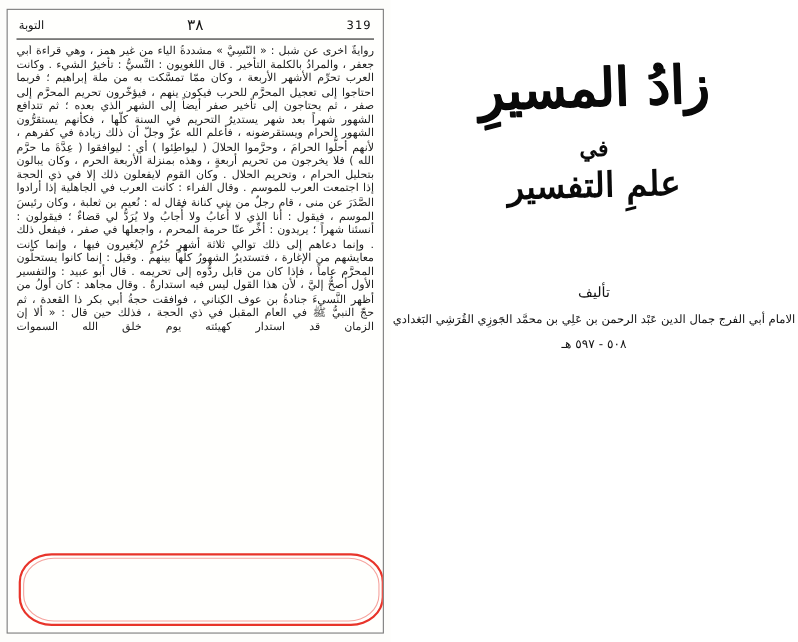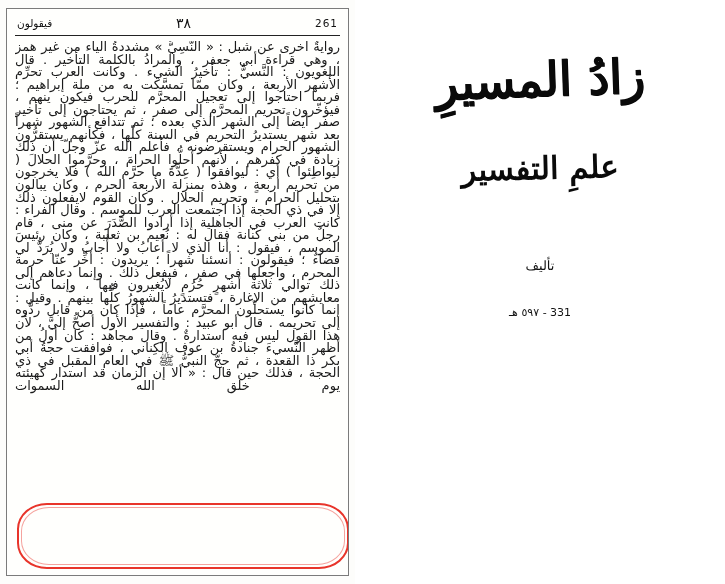--- a/index.html
+++ b/index.html
@@ -75,21 +75,21 @@
 
   
   #left-body {
     position: absolute;
     top: 32px;
     left: 8px;
     right: 8px;
     bottom: 6px;
     direction: rtl;
     text-align: justify;
-    font-size: 13px;
+    font-size: 10px;
     line-height: 12.55px;
     color: #1a1a1a;
     font-family: "DejaVu Sans", sans-serif;
     overflow: hidden;
     word-spacing: 0.5px;
   }
   #left-body p {
     margin: 0;
     text-align: justify;
     text-align-last: justify;
@@ -234,38 +234,40 @@
 </style>
 </head>
 <body>
 
 <div id="page">
 
   <div id="left-page">
 
     <div id="left-header">
       <div class="hdr-inner">
-        <span class="page-num">261</span>
+        <span class="page-num">319</span>
         <span class="juz">٣٨</span>
-        <span class="surah">فيقولون</span>
+        <span class="surah">التوبة</span>
       </div>
     </div>
     <div id="hdr-rule"></div>
 
     <div id="left-body">
       <p>روايةٌ أخرى عن شبل : « النَّسِيُّ » مشددةُ الياء من غير همز ، وهي قراءة أبي جعفر ، والمرادُ بالكلمة التأخير . قال اللغويون : النَّسيُّ : تأخيرُ الشيء . وكانت العرب تحرِّم الأشهر الأربعة ، وكان ممّا تمسَّكت به من ملة إبراهيم ؛ فربما احتاجوا إلى تعجيل المحرَّم للحرب فيكون ينهم ، فيؤخّرون تحريم المحرَّم إلى صفر ، ثم يحتاجون إلى تأخير صفر أيضاً إلى الشهر الذي بعده ؛ ثم تتدافع الشهور شهراً بعد شهر يستديرُ التحريم في السنة كلّها ، فكأنهم يستقرُّون الشهور الحرام ويستقرضونه ، فأعلم الله عزّ وجلّ أن ذلك زيادة في كفرهم ، لأنهم أحلُّوا الحرامَ ، وحرَّموا الحلالَ ( ليواطِئوا ) أي : ليوافقوا ( عِدَّةَ ما حرَّم الله ) فلا يخرجون من تحريم أربعةٍ ، وهذه بمنزلة الأربعة الحرم ، وكان يبالون بتحليل الحرام ، وتحريم الحلال . وكان القوم لايفعلون ذلك إلا في ذي الحجة إذا اجتمعت العرب للموسم . وقال الفراء : كانت العرب في الجاهلية إذا أرادوا الصَّدَرَ عن منى ، قام رجلٌ من بني كنانة فقال له : نُعيم بن ثعلبة ، وكان رئيسَ الموسم ، فيقول : أنا الذي لا أُعابُ ولا أُجابُ ولا يُرَدُّ لي قضاءٌ ؛ فيقولون : أنسئنا شهراً ؛ يريدون : أخِّر عنّا حرمة المحرم ، واجعلها في صفر ، فيفعل ذلك . وإنما دعاهم إلى ذلك توالي ثلاثة أشهرٍ حُرُمٍ لايُغيرون فيها ، وإنما كانت معايشهم من الإغارة ، فتستديرُ الشهورُ كلُّها بينهم . وقيل : إنما كانوا يستحلّون المحرَّم عاماً ، فإذا كان من قابل ردُّوه إلى تحريمه . قال أبو عبيد : والتفسير الأول أصحُّ إليَّ ، لأن هذا القول ليس فيه استدارةٌ . وقال مجاهد : كان أولُ من أظهر النَّسيءَ جنادةُ بن عوف الكِناني ، فوافقت حجةُ أبي بكر ذا القعدة ، ثم حجّ النبيُّ ﷺ في العام المقبل في ذي الحجة ، فذلك حين قال : « ألا إن الزمان قد استدار كهيئته يوم خلق الله السموات</p>
     </div>
 
     <div id="highlight-box"></div>
   </div>
 
   <div id="right-page">
 
     <div class="title-main">زادُ المسيرِ</div>
+    <div class="title-fi">في</div>
     <div class="title-sub">علمِ التفسير</div>
 
     <div class="author-label">تأليف</div>
-    <div class="author-dates">331 - ٥٩٧ هـ</div>
+    <div class="author-name">الامام أبي الفرج جمال الدين عَبْد الرحمن بن عَلِي بن محمَّد الجَوزِي القُرَشِي البَغدادي</div>
+    <div class="author-dates">٥٠٨ - ٥٩٧ هـ</div>
 
 
   </div>
 
 </div>
 
 </body></html>

